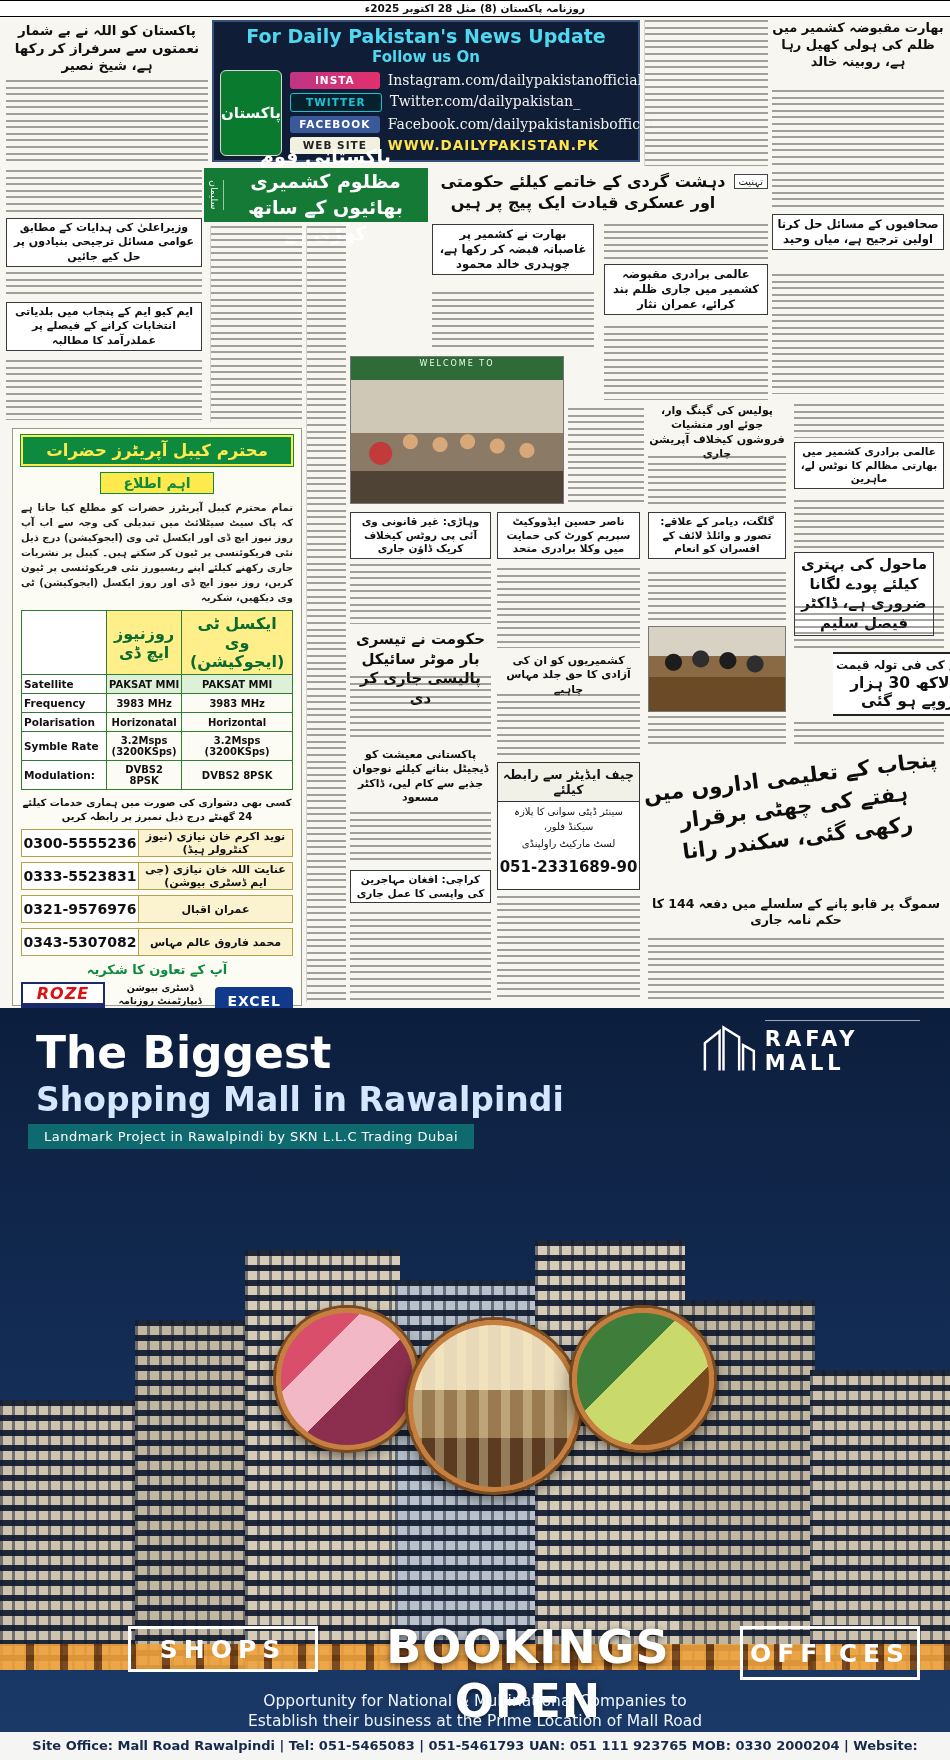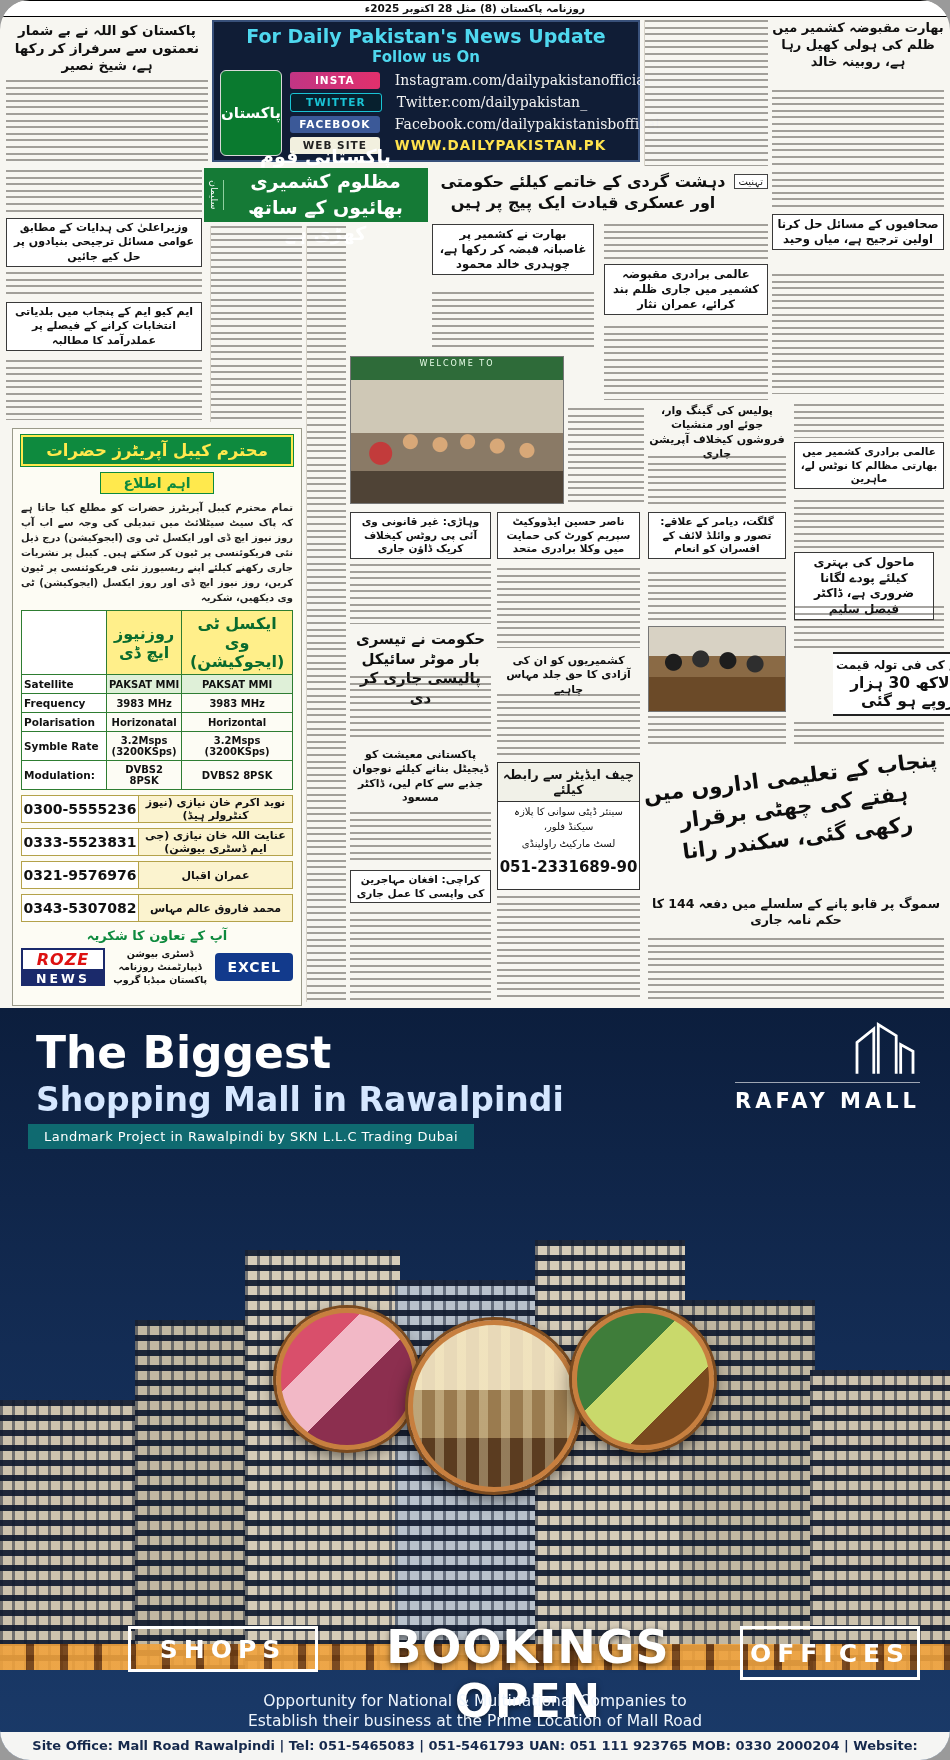--- a/index.html
+++ b/index.html
@@ -1,35 +1,35 @@
 <!DOCTYPE html>
 <html lang="ur"><head>
 <meta charset="utf-8">
 <style>
   html,body{margin:0;padding:0;background:#9a9a9a;}
   .page{position:relative;width:950px;height:1760px;margin:0 auto;background:#f7f6f1;
-        font-family:"DejaVu Sans",sans-serif;overflow:hidden;color:#111;border-radius:30px;}
+        font-family:"DejaVu Sans",sans-serif;overflow:hidden;color:#111;}
   .abs{position:absolute;box-sizing:border-box;}
   .rtl{direction:rtl;}
   .hl{font-weight:bold;text-align:center;line-height:1.3;color:#101010;}
   .boxed{border:1px solid #3a3a3a;padding:2px 3px;background:#fff;}
   .f{background-image:repeating-linear-gradient(to bottom,#45413a 0px,#45413a 2px,transparent 2px,transparent 6.6px);opacity:.48;}
   .vr{border-left:1px solid #b5ae9f;}
   
   .masthead{border-top:1.5px solid #000;border-bottom:1.5px solid #000;background:#fff;
             font-size:10.5px;font-weight:bold;text-align:center;line-height:15px;}
   
   .fad{background:#101d36;border:2px solid #38507a;color:#fff;padding:4px 6px;}
   .fad-h1{color:#4fd8ef;font-size:19px;font-weight:bold;text-align:center;line-height:1.15;}
   .fad-h2{color:#4fd8ef;font-size:15px;font-weight:bold;text-align:center;line-height:1.2;}
   .fad-body{display:flex;gap:8px;margin-top:4px;align-items:stretch;}
   .fad-logo{width:70px;background:#0a7a2f;border:1px solid #d9d9d9;border-radius:6px;color:#fff;
             font-weight:bold;font-size:15px;display:flex;align-items:center;justify-content:center;}
   .fad-rows{flex:1;display:flex;flex-direction:column;justify-content:space-between;}
-  .fad-row{display:flex;align-items:center;gap:15px;margin:2px 0;}
+  .fad-row{display:flex;align-items:flex-start;gap:8px;margin:2px 0;}
   .pill{width:90px;text-align:center;font-size:10.5px;font-weight:bold;letter-spacing:1px;
         padding:2.5px 0;border-radius:3px;color:#fff;flex:none;}
   .p-insta{background:linear-gradient(90deg,#c13584,#e1306c);}
   .p-twitter{background:#07202e;border:1px solid #19c3d4;color:#19c3d4;}
   .p-facebook{background:#3b5998;}
   .p-web{background:#f2f0df;color:#222;}
   .fad-url{font-family:"DejaVu Serif",serif;font-size:14px;color:#f2f2f2;white-space:nowrap;}
   .fad-url.web{font-family:"DejaVu Sans",sans-serif;color:#ffe34d;font-weight:bold;letter-spacing:1px;font-size:13.5px;}
   
   .green-hl{background:#157a36;color:#fff;display:flex;align-items:center;padding:3px 5px;}
@@ -86,21 +86,21 @@
   
   .contact{border:1.5px solid #333;background:#fff;text-align:center;overflow:hidden;}
   .contact .ct{font-weight:bold;font-size:12.5px;border-bottom:1px solid #333;padding:4px 2px;background:#f1f1e8;}
   .contact .cl{font-size:10px;padding:3px 2px 0 2px;line-height:1.45;}
   .contact .cp{font-weight:bold;font-size:15px;padding:6px 0 4px 0;}
   
   .mall{background:linear-gradient(to bottom,#0c1e3d 0%,#132c54 45%,#1a3a69 100%);overflow:hidden;}
   .m-h1{color:#fff;font-size:44px;font-weight:bold;line-height:1.05;}
   .m-h2{color:#d5e7ff;font-size:33px;font-weight:bold;line-height:1.1;}
   .m-band{display:inline-block;background:#0f6a70;color:#fff;font-size:13px;padding:5px 16px;letter-spacing:.5px;}
-  .m-logo{display:flex;flex-direction:column;align-items:flex-end;gap:6px;color:#fff;}
+  .m-logo{display:flex;align-items:flex-start;gap:6px;color:#fff;}
   .m-logo-text{font-size:21px;font-weight:bold;letter-spacing:4px;border-top:1px solid rgba(255,255,255,.6);padding-top:6px;}
   .scene{overflow:hidden;}
   .bldg{position:absolute;bottom:0;
         background-image:repeating-linear-gradient(to bottom,rgba(16,26,46,.92) 0 6px,transparent 6px 15px),
                          repeating-linear-gradient(to right,rgba(16,26,46,.5) 0 3px,transparent 3px 12px);}
   .glow{position:absolute;background:radial-gradient(ellipse at center bottom,rgba(242,154,46,.55),transparent 70%);}
   .base{position:absolute;left:0;right:0;bottom:0;height:26px;opacity:.9;
         background:repeating-linear-gradient(90deg,#f0a23c 0 26px,#703c10 26px 34px);}
   .circle{position:absolute;border-radius:50%;border:5px solid #c77f3f;box-shadow:0 0 0 3px #7a4a1f,0 6px 18px rgba(0,0,0,.6);}
   .c1{background:linear-gradient(135deg,#d94f6b 0 30%,#f2b8c6 30% 55%,#8c2f4f 55% 100%);}
@@ -213,21 +213,21 @@
   <div class="abs hl rtl" style="left:648px;top:404px;width:138px;font-size:11px">پولیس کی گینگ وار، جوئے اور منشیات فروشوں کیخلاف آپریشن جاری</div>
   <div class="abs f" style="left:648px;top:456px;width:138px;height:52px"></div>
   <div class="abs hl boxed rtl" style="left:648px;top:512px;width:138px;font-size:10.5px">گلگت، دیامر کے علاقے: تصور و وائلڈ لائف کے افسران کو انعام</div>
   <div class="abs f" style="left:648px;top:572px;width:138px;height:48px"></div>
   <div class="abs photo photo2" style="left:648px;top:626px;width:138px;height:86px"></div>
   <div class="abs f" style="left:648px;top:716px;width:138px;height:30px"></div>
 
   <div class="abs f" style="left:794px;top:404px;width:150px;height:34px"></div>
   <div class="abs hl boxed rtl" style="left:794px;top:442px;width:150px;font-size:10.5px">عالمی برادری کشمیر میں بھارتی مظالم کا نوٹس لے، ماہرین</div>
   <div class="abs f" style="left:794px;top:500px;width:150px;height:48px"></div>
-  <div class="abs hl boxed rtl" style="left:794px;top:552px;width:140px;font-size:12px">ماحول کی بہتری کیلئے پودے لگانا ضروری ہے، ڈاکٹر فیصل سلیم</div>
+  <div class="abs hl boxed rtl" style="left:794px;top:552px;width:140px;font-size:15px">ماحول کی بہتری کیلئے پودے لگانا ضروری ہے، ڈاکٹر فیصل سلیم</div>
   <div class="abs f" style="left:794px;top:606px;width:150px;height:42px"></div>
   <div class="abs gold rtl" style="left:794px;top:652px;width:150px">
     <span class="g1">سونے کی فی تولہ قیمت</span>
     <span class="g2">4 لاکھ 30 ہزار روپے ہو گئی</span>
   </div>
   <div class="abs f" style="left:794px;top:722px;width:150px;height:26px"></div>
 
   <div class="abs diag rtl" style="left:648px;top:762px;width:296px;height:124px">پنجاب کے تعلیمی اداروں میں ہفتے کی چھٹی برقرار رکھی گئی، سکندر رانا</div>
   <div class="abs hl rtl" style="left:648px;top:896px;width:296px;font-size:12.5px">سموگ پر قابو پانے کے سلسلے میں دفعہ 144 کا حکم نامہ جاری</div>
   <div class="abs f" style="left:648px;top:938px;width:296px;height:62px"></div>
@@ -263,20 +263,21 @@
         <td>3.2Msps (3200KSps)</td>
         <td>3.2Msps (3200KSps)</td>
       </tr>
       <tr>
         <td class="lbl">Modulation:</td>
         <td>DVBS2 8PSK</td>
         <td>DVBS2 8PSK</td>
       </tr>
     </tbody>
       </table>
+    <div class="cn-note">کسی بھی دشواری کی صورت میں ہماری خدمات کیلئے 24 گھنٹے درج ذیل نمبرز پر رابطہ کریں</div>
 
     <div class="cn-row" dir="ltr">
       <div class="cn-phone">0300-5555236</div>
       <div class="cn-name rtl">نوید اکرم خان نیازی (نیوز کنٹرولر ہیڈ)</div>
     </div>
     <div class="cn-row" dir="ltr">
       <div class="cn-phone">0333-5523831</div>
       <div class="cn-name rtl">عنایت اللہ خان نیازی (جی ایم ڈسٹری بیوشن)</div>
     </div>
     <div class="cn-row" dir="ltr">

